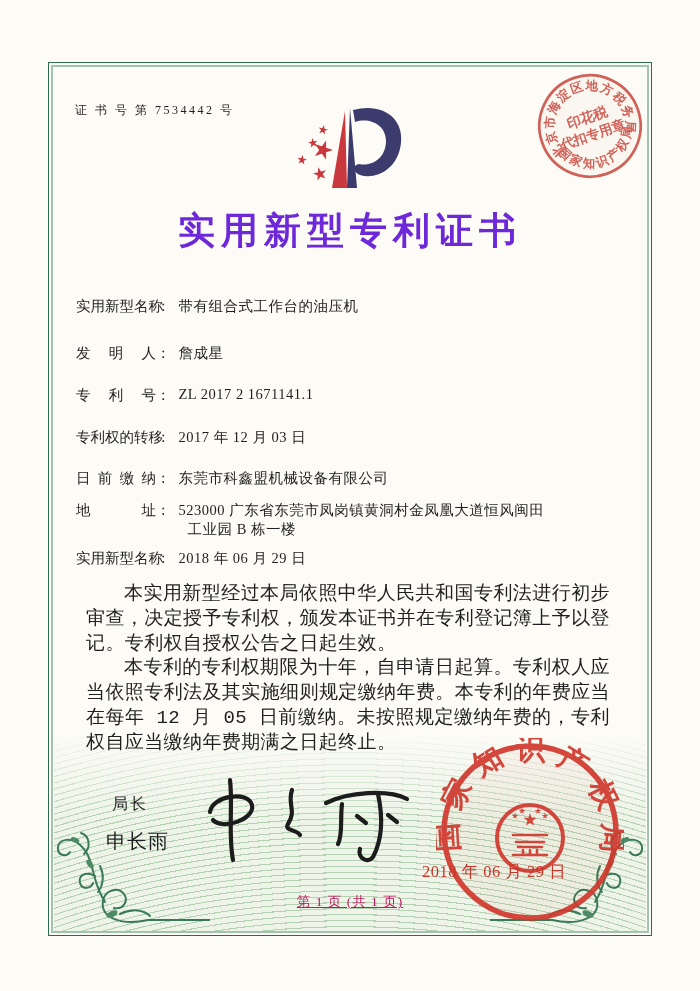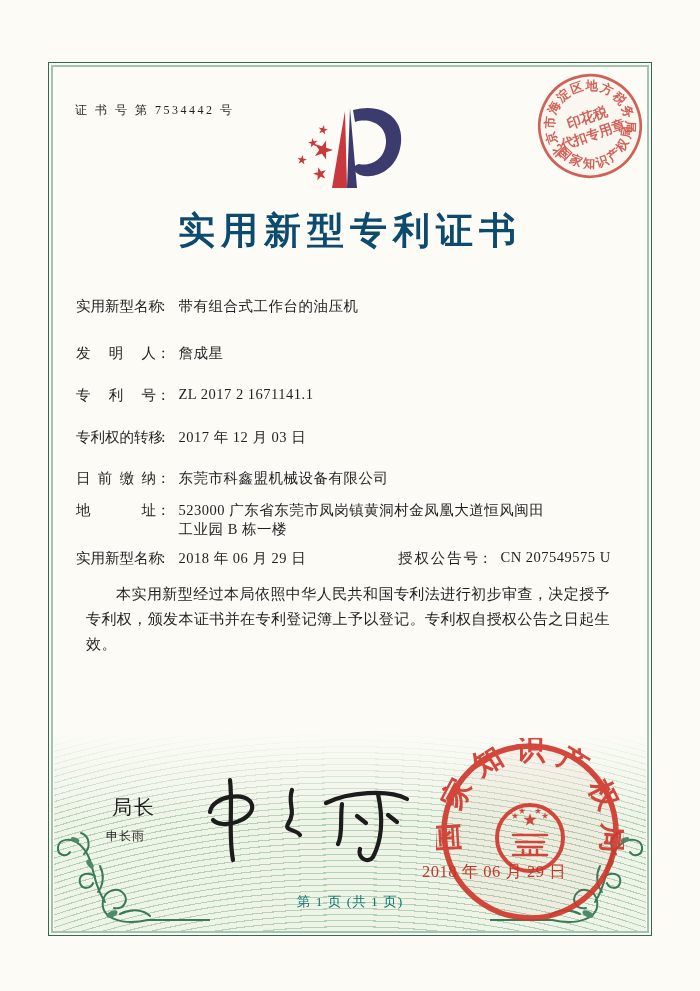--- a/index.html
+++ b/index.html
@@ -30,38 +30,38 @@
       rgba(132,181,134,.55) 0 1.1px, rgba(132,181,134,0) 1.1px 6px);
     z-index:1;
   }
   .green-zone .fade{
     position:absolute;left:0;top:0;width:100%;height:95px;
     background:linear-gradient(to bottom,#fcfbf6 8%,rgba(252,251,246,0));
   }
   
   .cert-number{left:75px;top:102px;font-size:12px;letter-spacing:2.5px;z-index:3;}
   .main-title{left:0;top:206px;width:700px;text-align:center;
-    font-size:37px;font-weight:700;letter-spacing:6px;color:#0c4a6e;z-index:3;}
+    font-size:37px;font-weight:700;letter-spacing:6px;color:#6d28d9;z-index:3;}
   .row{left:76px;font-size:14.5px;z-index:3;white-space:nowrap;}
   .lbl{display:inline-block;width:80px;text-align:justify;text-align-last:justify;vertical-align:top;}
   .colon{display:inline-block;vertical-align:top;margin-right:8px;}
   .val{display:inline-block;vertical-align:top;letter-spacing:.5px;}
-  .val2{display:block;letter-spacing:.5px;}
+  .val2{display:block;letter-spacing:.5px;margin-left:9px;}
   .grant-right{position:absolute;left:322px;top:0;white-space:nowrap;}
   .paras{left:86px;top:582px;width:524px;z-index:3;}
-  .paras p{margin:0;font-size:15px;line-height:24.8px;text-indent:2em;
-    text-align:justify;letter-spacing:.4px;}
-  .signer-title{left:112px;top:794px;font-size:20px;z-index:4;letter-spacing:2px;text-align:right;}
-  .signer-name{left:106px;top:828px;font-size:12px;z-index:4;letter-spacing:1px;}
+  .paras p{margin:0;font-size:19px;line-height:24.8px;text-indent:2em;
+    text-align:justify;letter-spacing:.4px;font-family:Liberation Mono, monospace;}
+  .signer-title{left:112px;top:794px;font-size:16px;z-index:4;letter-spacing:2px;text-align:right;}
+  .signer-name{left:106px;top:828px;font-size:20px;z-index:4;letter-spacing:1px;}
   .sig-svg{left:192px;top:772px;z-index:4;}
   .seal-svg{left:436px;top:738px;z-index:4;opacity:.92;}
   .seal-date{left:422px;top:861px;font-size:16.5px;color:#c63529;z-index:5;
     letter-spacing:.5px;white-space:nowrap;}
   .footer{left:0;top:893px;width:700px;text-align:center;font-size:13.5px;
-    color:#0f766e;z-index:4;letter-spacing:1px;}
+    color:#be185d;z-index:4;letter-spacing:1px;text-decoration:underline;}
   .tax-stamp{left:528px;top:64px;z-index:5;opacity:.85;transform:rotate(-19deg);}
   .logo-svg{left:280px;top:96px;z-index:3;}
   .flourish{z-index:2;}
   .flourish-left{left:50px;top:822px;}
   .flourish-right{left:490px;top:822px;transform:scaleX(-1);}
 </style>
 </head>
 <body>
 
 <div class="abs border-outer">
@@ -153,27 +153,25 @@
   <span class="lbl">专利权的转移</span><span class="colon">：</span><span class="val">2017 年 12 月 03 日</span>
 </div>
 <div class="abs row" style="top:469px">
   <span class="lbl">日前缴纳</span><span class="colon">：</span><span class="val">东莞市科鑫盟机械设备有限公司</span>
 </div>
 <div class="abs row" style="top:501px">
   <span class="lbl">地址</span><span class="colon">：</span><span class="val"><span>523000 广东省东莞市凤岗镇黄洞村金凤凰大道恒风闽田</span><span class="val2">工业园 B 栋一楼</span></span>
 </div>
 <div class="abs row" style="top:549px;width:540px">
   <span class="lbl">实用新型名称</span><span class="colon">：</span><span class="val">2018 年 06 月 29 日</span>
-  <span class="grant-right">
-    <span class="lbl">授权公告号</span><span class="colon">：</span><span class="val">CN 207549575 U</span>
-  </span>
 </div>
 
 <div class="abs paras">
   <p>本实用新型经过本局依照中华人民共和国专利法进行初步审查，决定授予专利权，颁发本证书并在专利登记簿上予以登记。专利权自授权公告之日起生效。</p>
+  <p>本专利的专利权期限为十年，自申请日起算。专利权人应当依照专利法及其实施细则规定缴纳年费。本专利的年费应当在每年 12 月 05 日前缴纳。未按照规定缴纳年费的，专利权自应当缴纳年费期满之日起终止。</p>
 </div>
 
 <div class="abs signer-title">局长</div>
 <div class="abs signer-name">申长雨</div>
 <svg class="abs sig-svg" width="228" height="92" viewBox="0 0 228 92">
   <g fill="none" stroke="#1c1c1c" stroke-width="4.2" stroke-linecap="round">
     <path d="M 18,40 C 20,24 56,18 60,33 C 63,48 30,58 21,48"></path>
     <path d="M 38,8 C 41,32 36,62 41,88"></path>
     <path d="M 100,18 C 95,33 105,38 96,52 C 92,59 104,57 108,63"></path>
     <path d="M 134,31 C 156,20 196,17 215,27"></path>

